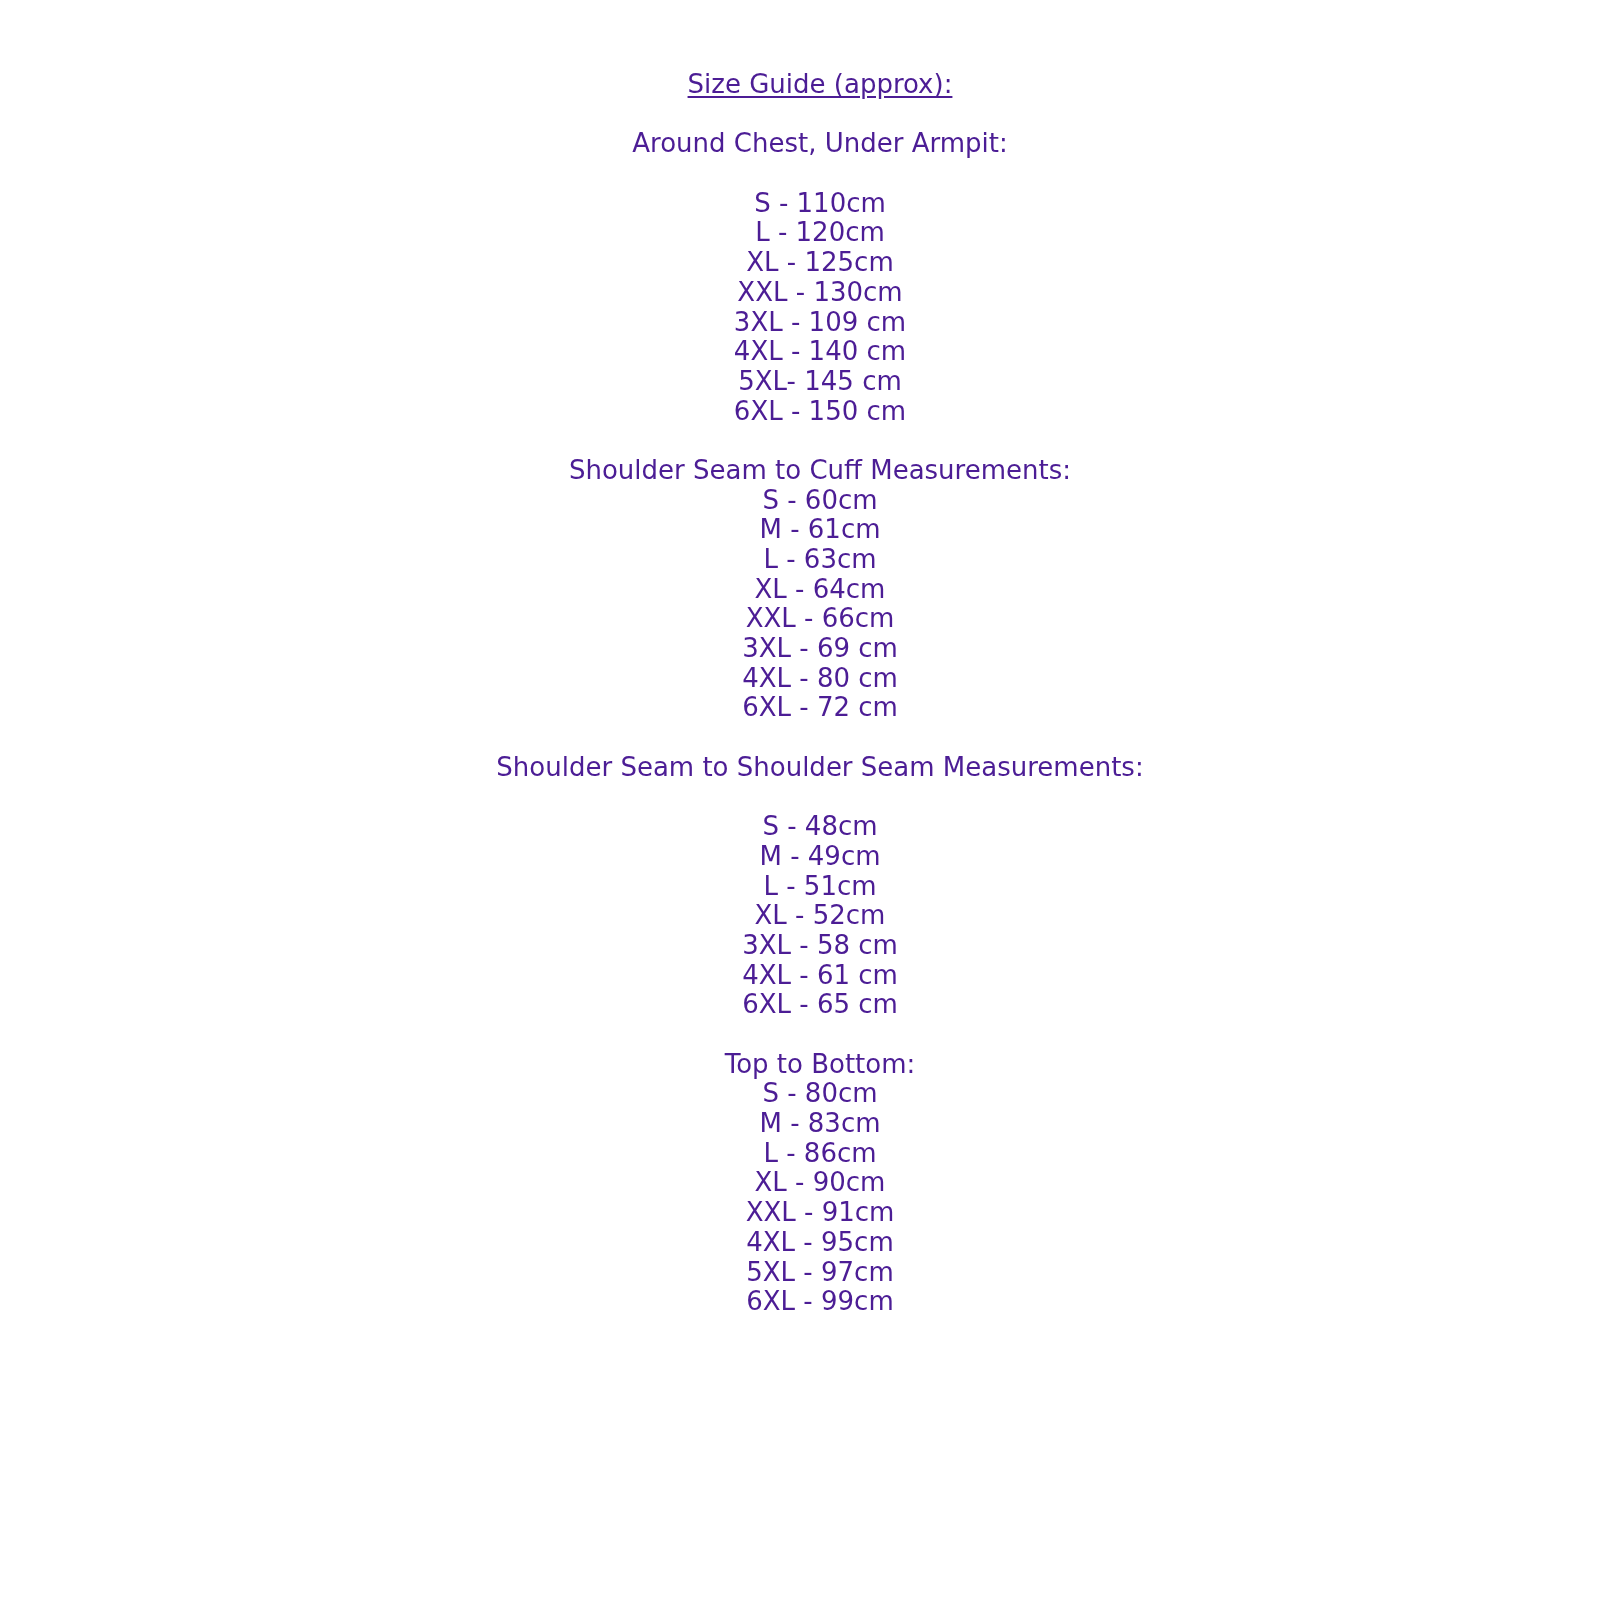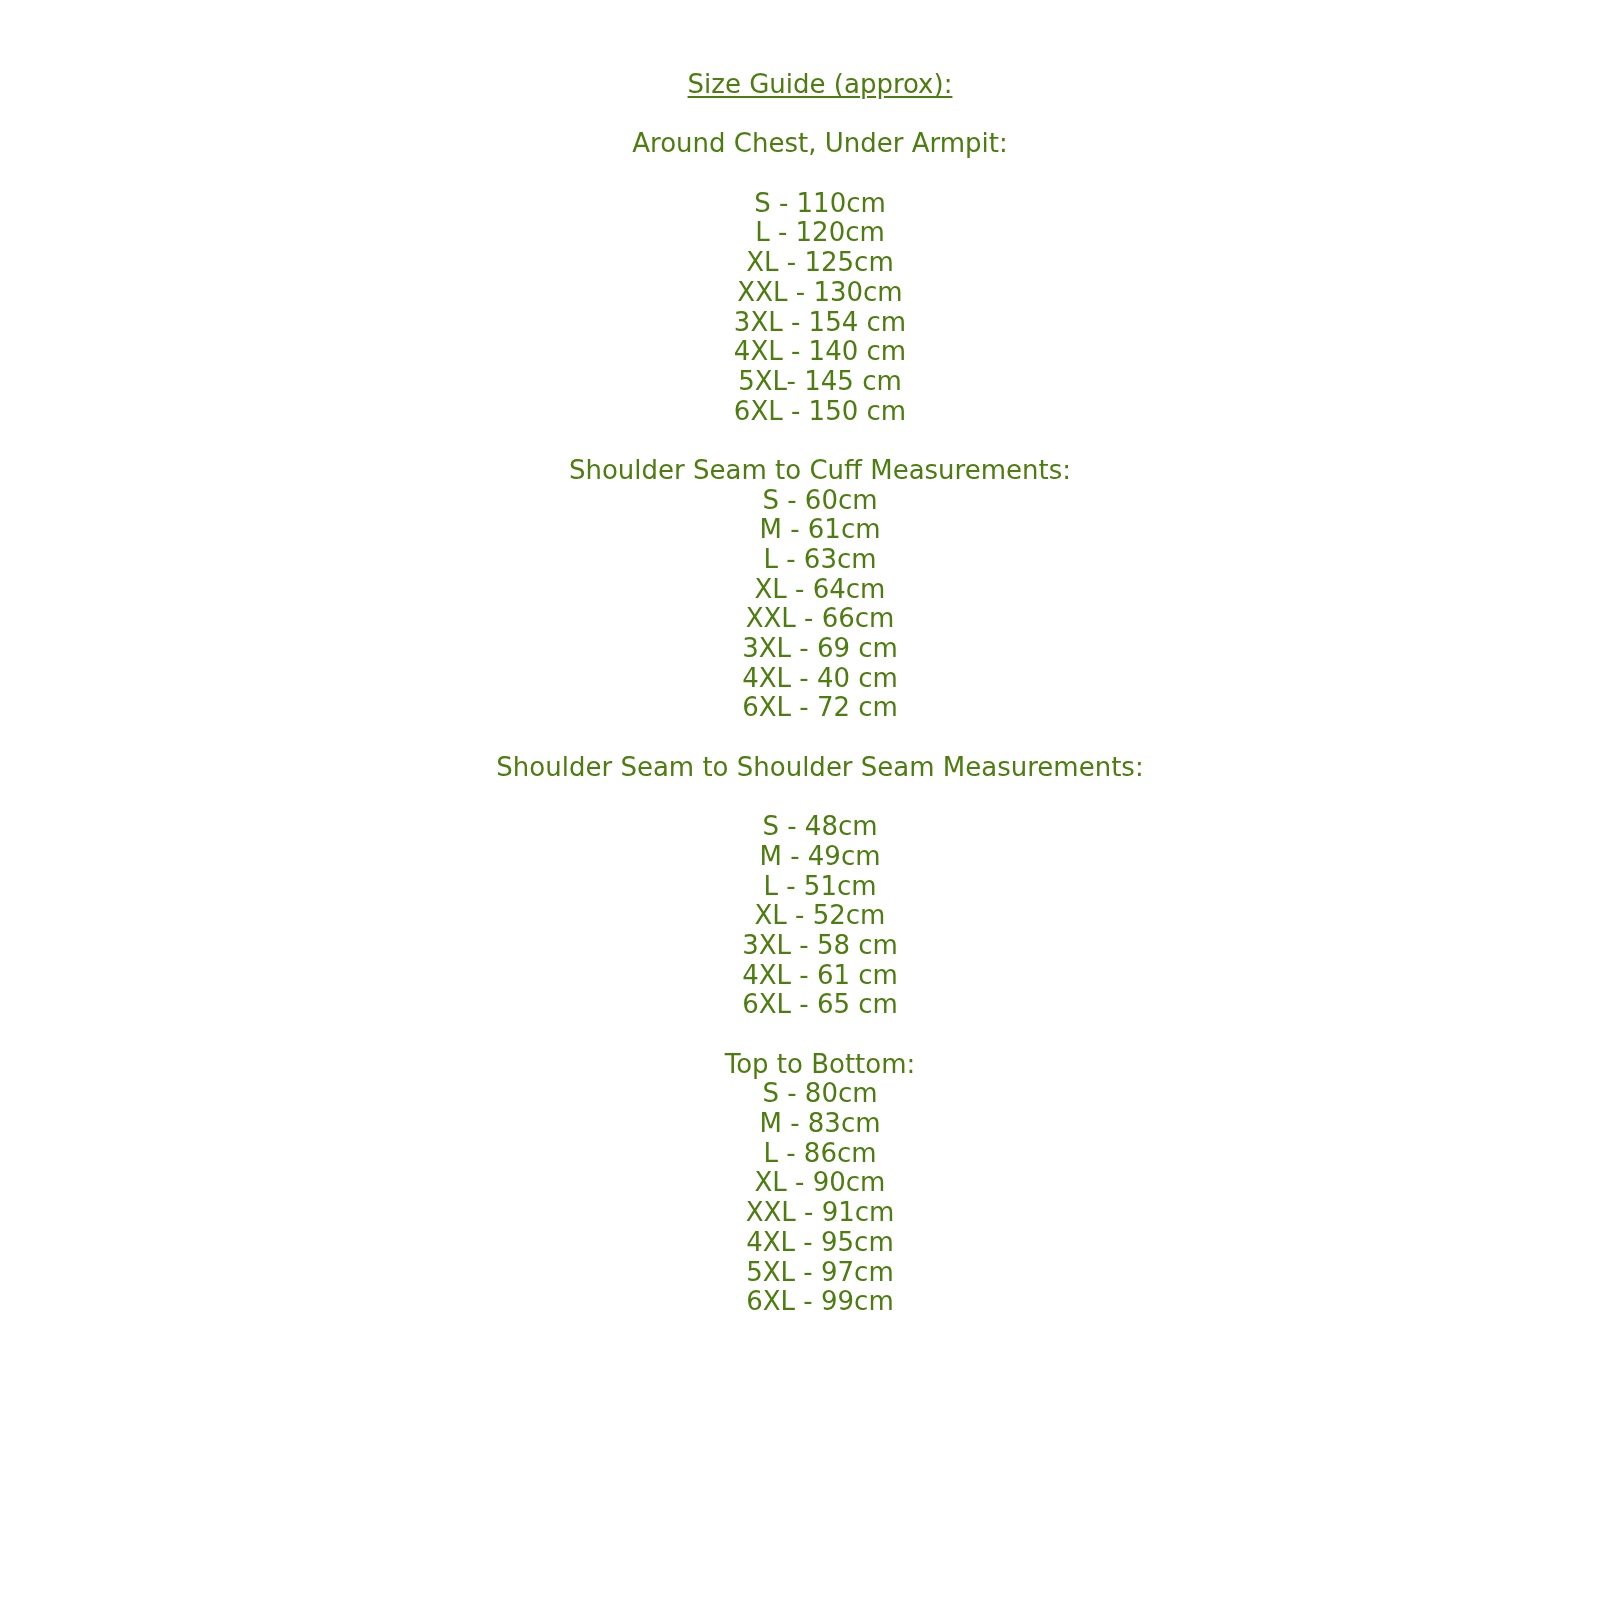--- a/index.html
+++ b/index.html
@@ -11,21 +11,21 @@
     width: 1600px;
     height: 1600px;
     overflow: hidden;
     font-family: "DejaVu Sans", "Liberation Sans", sans-serif;
   }
   .doc {
     width: 1560px;
     margin-left: 40px;       
     padding-top: 70px;
     text-align: center;
-    color: #4d7c0f;
+    color: #4c1d95;
     font-size: 26px;
     line-height: 29.7px;
     -webkit-font-smoothing: antialiased;
   }
   .line {
     height: 29.7px;
     white-space: pre;
   }
   .line.blank {
     height: 29.7px;
@@ -42,34 +42,34 @@
 
   <div class="line title">Size Guide (approx):</div>
   <div class="line blank"></div>
 
   <div class="line heading">Around Chest, Under Armpit:</div>
   <div class="line blank"></div>
   <div class="line">S - 110cm</div>
   <div class="line">L - 120cm</div>
   <div class="line">XL - 125cm</div>
   <div class="line">XXL - 130cm</div>
-  <div class="line">3XL - 154 cm</div>
+  <div class="line">3XL - 109 cm</div>
   <div class="line">4XL - 140 cm</div>
   <div class="line">5XL- 145 cm</div>
   <div class="line">6XL - 150 cm</div>
   <div class="line blank"></div>
 
   <div class="line heading">Shoulder Seam to Cuff Measurements:</div>
   <div class="line">S - 60cm</div>
   <div class="line">M - 61cm</div>
   <div class="line">L - 63cm</div>
   <div class="line">XL - 64cm</div>
   <div class="line">XXL - 66cm</div>
   <div class="line">3XL - 69 cm</div>
-  <div class="line">4XL - 40 cm</div>
+  <div class="line">4XL - 80 cm</div>
   <div class="line">6XL - 72 cm</div>
   <div class="line blank"></div>
 
   <div class="line heading">Shoulder Seam to Shoulder Seam Measurements:</div>
   <div class="line blank"></div>
   <div class="line">S - 48cm</div>
   <div class="line">M - 49cm</div>
   <div class="line">L - 51cm</div>
   <div class="line">XL - 52cm</div>
   <div class="line">3XL - 58 cm</div>

